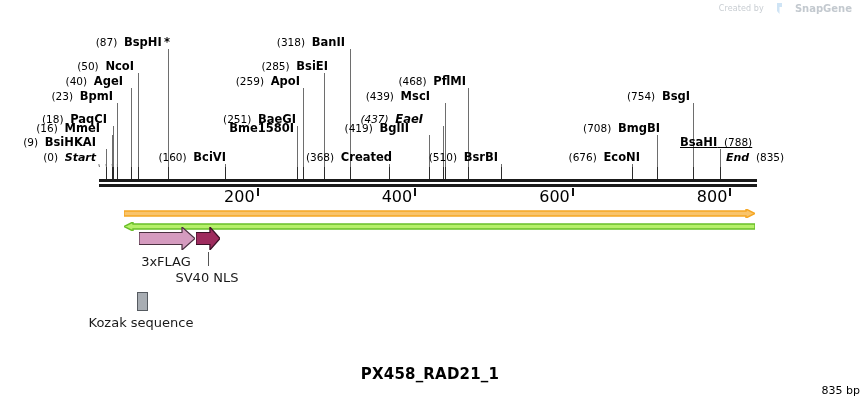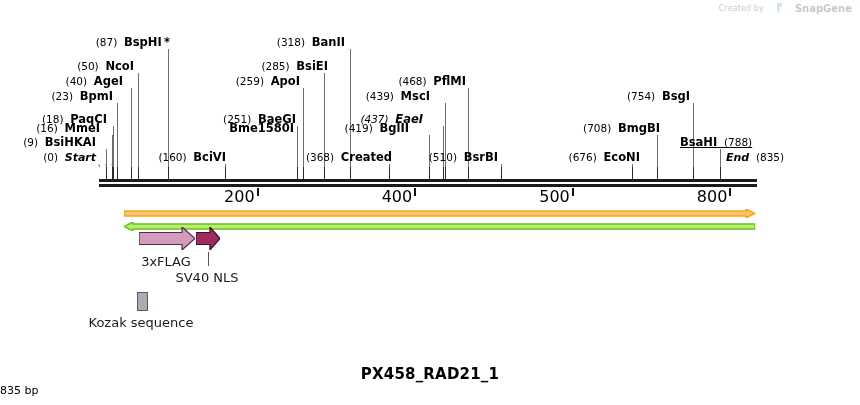--- a/index.html
+++ b/index.html
@@ -57,21 +57,21 @@
     transform:translateX(-50%);
   }
   .tickmark{position:absolute;width:1px;background:#555;}
 
   
   .title{
     position:absolute;width:100%;text-align:center;
     font-size:15px;font-weight:bold;color:#000;letter-spacing:.2px;
   }
   .subtitle{
-    position:absolute;width:100%;text-align:left;
+    position:absolute;width:100%;text-align:right;
     font-size:11px;color:#000;
   }
 </style>
 </head>
 <body>
 
 <div id="map"></div>
 
 <div class="watermark">
   <span>Created by</span>
@@ -160,21 +160,21 @@
 <div class="leader" style="left: 99px; top: 164px; height: 3px; transform: rotate(-14deg); transform-origin: center bottom;"></div>
 <div class="leader" style="left: 106.1px; top: 164px; height: 3px; transform: rotate(-11deg); transform-origin: center bottom;"></div>
 <div class="leader" style="left: 111.6px; top: 164px; height: 3px; transform: rotate(-8deg); transform-origin: center bottom;"></div>
 <div class="leader" style="left: 113.2px; top: 164px; height: 3px; transform: rotate(-5deg); transform-origin: center bottom;"></div>
 <div class="leader" style="left: 117.1px; top: 164px; height: 3px; transform: rotate(-2deg); transform-origin: center bottom;"></div>
 <div class="rulertick" style="left:256.6px;top:188px;height:8px;"></div>
 <div class="rulerlabel" style="left:254.6px;top:187px;">200</div>
 <div class="rulertick" style="left:414.2px;top:188px;height:8px;"></div>
 <div class="rulerlabel" style="left:412.2px;top:187px;">400</div>
 <div class="rulertick" style="left:571.8px;top:188px;height:8px;"></div>
-<div class="rulerlabel" style="left:569.8px;top:187px;">500</div>
+<div class="rulerlabel" style="left:569.8px;top:187px;">600</div>
 <div class="rulertick" style="left:729.4px;top:188px;height:8px;"></div>
 <div class="rulerlabel" style="left:727.4px;top:187px;">800</div>
 <div class="featbar" style="left:124px;top:203px;width:631px;height:9px;"><svg width="631" height="9" viewBox="0 0 631 9">
       <path d="M0,2 L622,2 L622,0 L631,4.5 L622,9 L622,7 L0,7 Z" fill="#F9C46B" stroke="#F5A623" stroke-width="1.4"></path>
     </svg></div>
 <div class="featbar" style="left:124px;top:216px;width:631px;height:9px;"><svg width="631" height="9" viewBox="0 0 631 9">
       <path d="M631,2 L9,2 L9,0 L0,4.5 L9,9 L9,7 L631,7 Z" fill="#B6F06A" stroke="#6ABF2A" stroke-width="1.4"></path>
     </svg></div>
 <div class="featbar" style="left:139px;top:227px;width:56px;height:23px;"><svg width="56" height="23" viewBox="0 0 56 23">
       <path d="M0,5.52 L43,5.52 L43,0 L56,11.5 L43,23 L43,17.48 L0,17.48 Z" fill="#D59BBF" stroke="#4a3040" stroke-width="1.2" stroke-linejoin="miter"></path>

